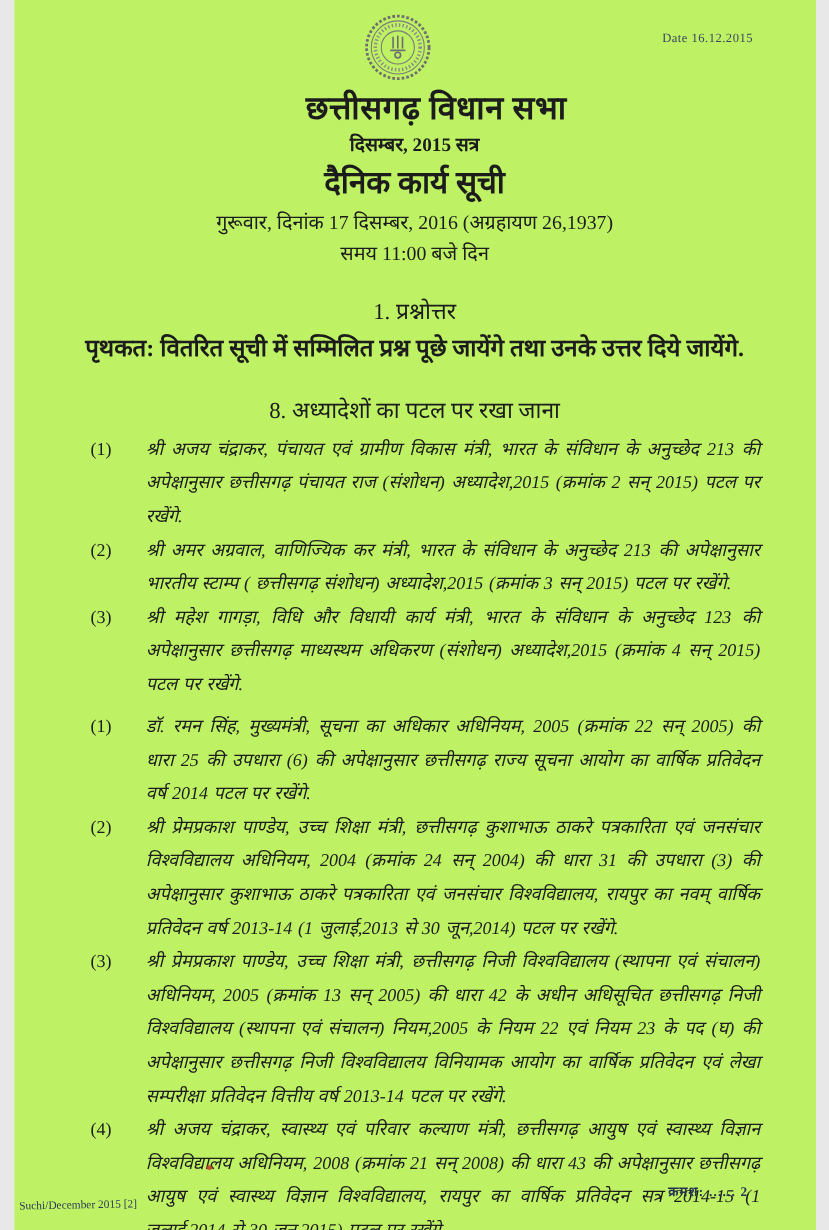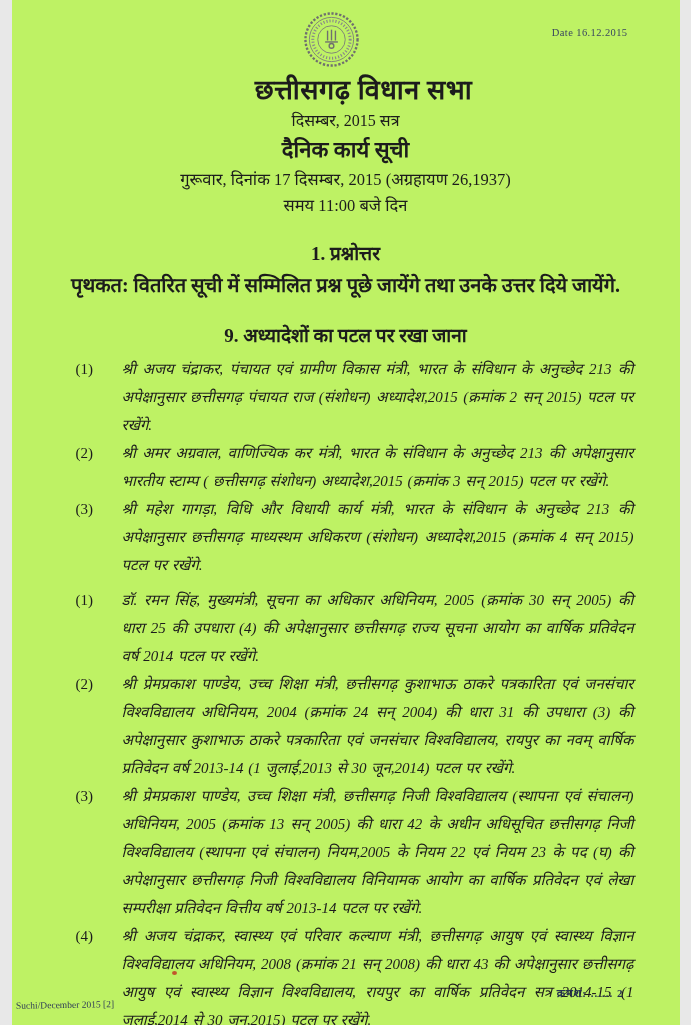--- a/index.html
+++ b/index.html
@@ -14,25 +14,25 @@
     box-sizing:border-box;
   }
   .date-stamp {
     position:absolute; top:27px; right:52px;
     font-size:10.5px; letter-spacing:.4px; color:#3a4660;
   }
   .seal-wrap { padding-top:11px; display:flex; justify-content:center; }
   .seal { transform:translateX(-14px); width:57px; height:57px; }
   .masthead { text-align:center; }
   .m-title   { font-size:27px; font-weight:700; margin-top:2px; letter-spacing:.5px;padding-left:36px; }
-  .m-session { font-size:16px; font-weight:400; margin-top:2px; }
-  .m-doctitle{ font-size:22px; font-weight:700; margin-top:2px; }
+  .m-session { font-size:16px; font-weight:700; margin-top:2px; }
+  .m-doctitle{ font-size:26px; font-weight:700; margin-top:2px; }
   .m-dateline{ font-size:16.5px; font-weight:500; margin-top:4px; }
   .m-timeline{ font-size:16.5px; font-weight:500; margin-top:3px; }
-  .sec-heading { text-align:center; font-size:19px; font-weight:700; }
+  .sec-heading { text-align:center; font-size:19px; font-weight:400; }
   .sec-heading.s1 { margin-top:24px; }
   .sec-heading.s2 { margin-top:26px; }
   .sec-heading.s3 { margin-top:16px; }
   .intro {
     text-align:center; font-size:20px; font-weight:600;
     margin:8px 40px 0 40px; line-height:22px;
   }
   .items { margin:7px 46px 0 64px; }
   .item { display:flex; }
   .item-num  { flex:0 0 46px; font-size:15px; line-height:28px; font-weight:500; }
@@ -74,47 +74,47 @@
         <line x1="22.5" y1="31.5" x2="35.5" y2="31.5"></line>
         <circle cx="29" cy="35.5" r="2.4"></circle>
       </g>
     </svg>
   </div>
 
   <div class="masthead">
     <div class="m-title">छत्तीसगढ़ विधान सभा</div>
     <div class="m-session">दिसम्बर, 2015 सत्र</div>
     <div class="m-doctitle">दैनिक कार्य सूची</div>
-    <div class="m-dateline">गुरूवार, दिनांक 17 दिसम्बर, 2015 (अग्रहायण 26,1937)</div>
+    <div class="m-dateline">गुरूवार, दिनांक 17 दिसम्बर, 2016 (अग्रहायण 26,1937)</div>
     <div class="m-timeline">समय 11:00 बजे दिन</div>
   </div>
 
   <div class="sec-heading s1">1. प्रश्नोत्तर</div>
   <div class="intro">पृथकत: वितरित सूची में सम्मिलित प्रश्न पूछे जायेंगे तथा उनके उत्तर दिये जायेंगे.</div>
 
-  <div class="sec-heading s2">9. अध्यादेशों का पटल पर रखा जाना</div>
+  <div class="sec-heading s2">8. अध्यादेशों का पटल पर रखा जाना</div>
   <div class="items">
     <div class="item">
       <div class="item-num">(1)</div>
       <div class="item-text">श्री अजय चंद्राकर, पंचायत एवं ग्रामीण विकास मंत्री, भारत के संविधान के अनुच्छेद 213 की अपेक्षानुसार छत्तीसगढ़ पंचायत राज (संशोधन) अध्यादेश,2015 (क्रमांक 2 सन् 2015) पटल पर रखेंगे.</div>
     </div>
     <div class="item">
       <div class="item-num">(2)</div>
       <div class="item-text">श्री अमर अग्रवाल, वाणिज्यिक कर मंत्री, भारत के संविधान के अनुच्छेद 213 की अपेक्षानुसार भारतीय स्टाम्प ( छत्तीसगढ़ संशोधन) अध्यादेश,2015 (क्रमांक 3 सन् 2015) पटल पर रखेंगे.</div>
     </div>
     <div class="item">
       <div class="item-num">(3)</div>
-      <div class="item-text">श्री महेश गागड़ा, विधि और विधायी कार्य मंत्री, भारत के संविधान के अनुच्छेद 213 की अपेक्षानुसार छत्तीसगढ़  माध्यस्थम अधिकरण (संशोधन) अध्यादेश,2015 (क्रमांक 4 सन् 2015) पटल पर रखेंगे.</div>
+      <div class="item-text">श्री महेश गागड़ा, विधि और विधायी कार्य मंत्री, भारत के संविधान के अनुच्छेद 123 की अपेक्षानुसार छत्तीसगढ़  माध्यस्थम अधिकरण (संशोधन) अध्यादेश,2015 (क्रमांक 4 सन् 2015) पटल पर रखेंगे.</div>
     </div>
   </div>
 
   <div class="items">
     <div class="item">
       <div class="item-num">(1)</div>
-      <div class="item-text">डॉ. रमन सिंह, मुख्यमंत्री, सूचना का अधिकार अधिनियम, 2005 (क्रमांक 30 सन् 2005) की धारा 25 की उपधारा (4) की अपेक्षानुसार छत्तीसगढ़ राज्य सूचना आयोग का वार्षिक प्रतिवेदन वर्ष 2014 पटल पर रखेंगे.</div>
+      <div class="item-text">डॉ. रमन सिंह, मुख्यमंत्री, सूचना का अधिकार अधिनियम, 2005 (क्रमांक 22 सन् 2005) की धारा 25 की उपधारा (6) की अपेक्षानुसार छत्तीसगढ़ राज्य सूचना आयोग का वार्षिक प्रतिवेदन वर्ष 2014 पटल पर रखेंगे.</div>
     </div>
     <div class="item">
       <div class="item-num">(2)</div>
       <div class="item-text">श्री प्रेमप्रकाश पाण्डेय, उच्च शिक्षा मंत्री, छत्तीसगढ़ कुशाभाऊ ठाकरे पत्रकारिता एवं जनसंचार विश्वविद्यालय अधिनियम, 2004 (क्रमांक 24 सन् 2004) की धारा 31 की उपधारा (3) की अपेक्षानुसार कुशाभाऊ ठाकरे पत्रकारिता एवं जनसंचार विश्वविद्यालय, रायपुर का नवम् वार्षिक प्रतिवेदन वर्ष 2013-14 (1 जुलाई,2013 से 30 जून,2014) पटल पर रखेंगे.</div>
     </div>
     <div class="item">
       <div class="item-num">(3)</div>
       <div class="item-text">श्री प्रेमप्रकाश पाण्डेय, उच्च शिक्षा मंत्री, छत्तीसगढ़  निजी विश्वविद्यालय (स्थापना एवं संचालन) अधिनियम, 2005 (क्रमांक 13 सन् 2005) की धारा 42 के अधीन अधिसूचित छत्तीसगढ़  निजी विश्वविद्यालय (स्थापना एवं संचालन) नियम,2005 के नियम 22 एवं नियम 23 के पद (घ) की अपेक्षानुसार छत्तीसगढ़ निजी विश्वविद्यालय विनियामक आयोग का वार्षिक प्रतिवेदन एवं लेखा सम्परीक्षा प्रतिवेदन वित्तीय वर्ष 2013-14 पटल पर रखेंगे.</div>
     </div>
     <div class="item">

